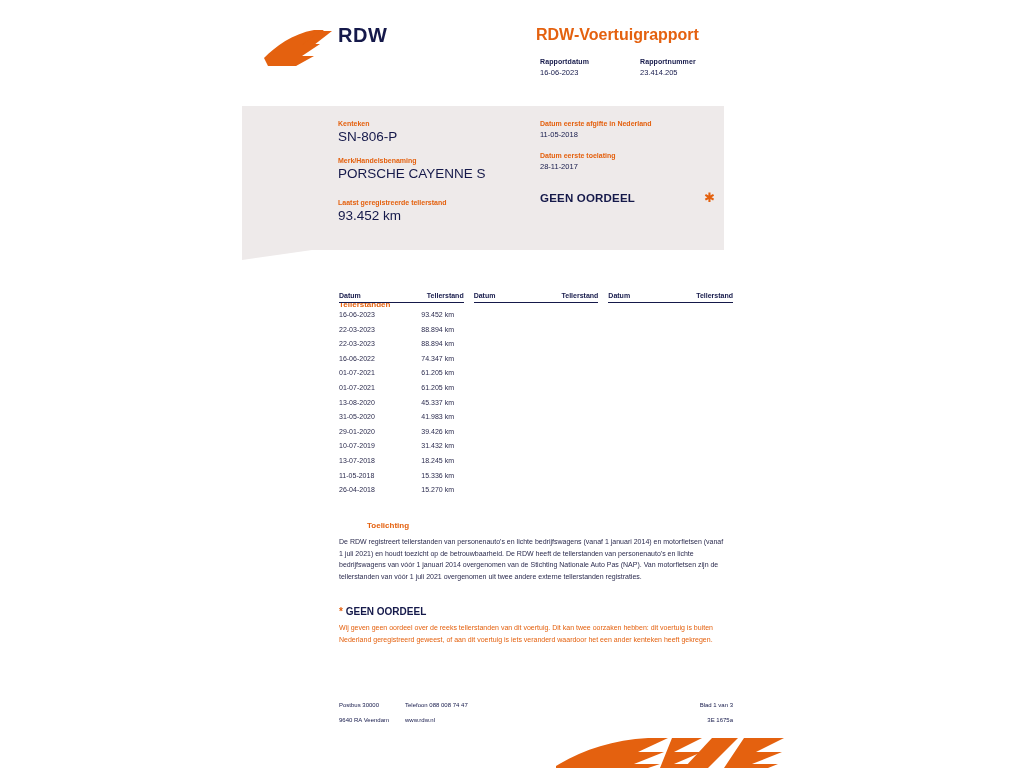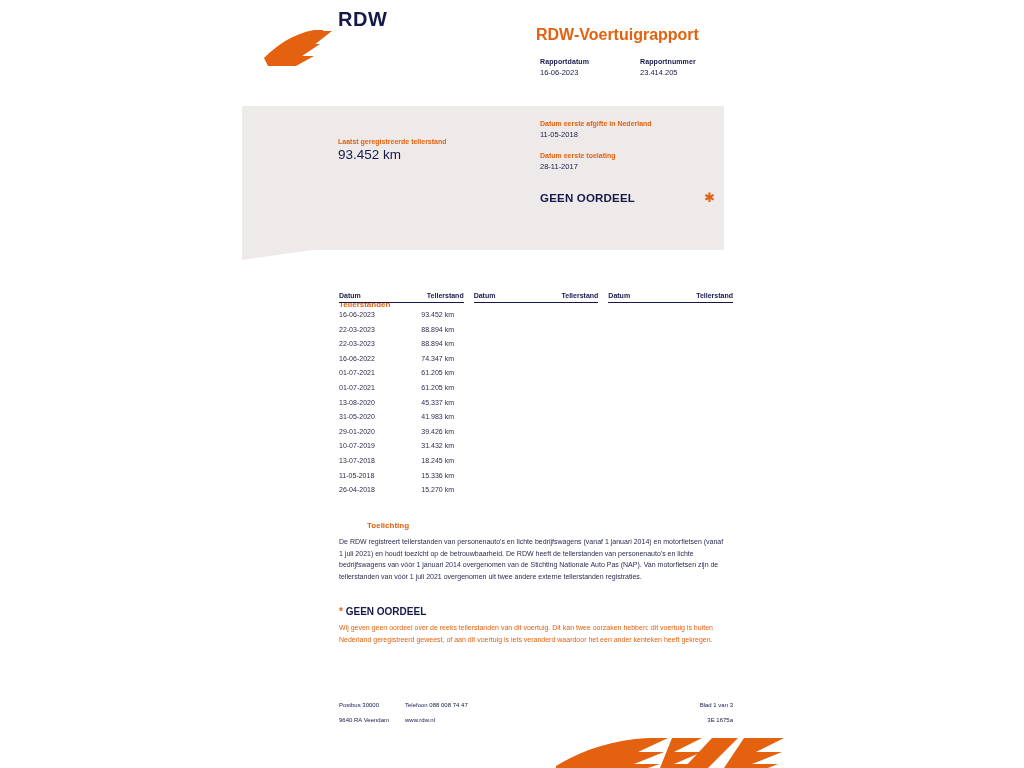--- a/index.html
+++ b/index.html
@@ -24,21 +24,21 @@
   }
 
   
   .logo-wrap {
     position: absolute;
     left: 262px; top: 24px;
     width: 110px; height: 46px;
   }
   .brand {
     position: absolute;
-    left: 338px; top: 8px;
+    left: 338px; top: 24px;
     font-size: 20px;
     font-weight: bold;
     letter-spacing: .5px;
     color: #15194a;
   }
   .report-title {
     position: absolute;
     left: 536px; top: 26px;
     font-size: 16px;
     font-weight: bold;
@@ -214,20 +214,28 @@
       </div>
       <div class="col">
         <div class="lbl">Rapportnummer</div>
         <div class="val">23.414.205</div>
       </div>
     </div>
   </div>
 
   <div class="panel">
     <div class="p-left">
+      <div class="blk">
+        <div class="lbl-o">Kenteken</div>
+        <div class="big">SN-806-P</div>
+      </div>
+      <div class="blk">
+        <div class="lbl-o">Merk/Handelsbenaming</div>
+        <div class="big">PORSCHE CAYENNE S</div>
+      </div>
       <div class="blk" style="margin-top:18px;">
         <div class="lbl-o">Laatst geregistreerde tellerstand</div>
         <div class="big">93.452 km</div>
       </div>
     </div>
     <div class="p-right">
       <div class="blk">
         <div class="lbl-o">Datum eerste afgifte in Nederland</div>
         <div class="sm">11-05-2018</div>
       </div>

